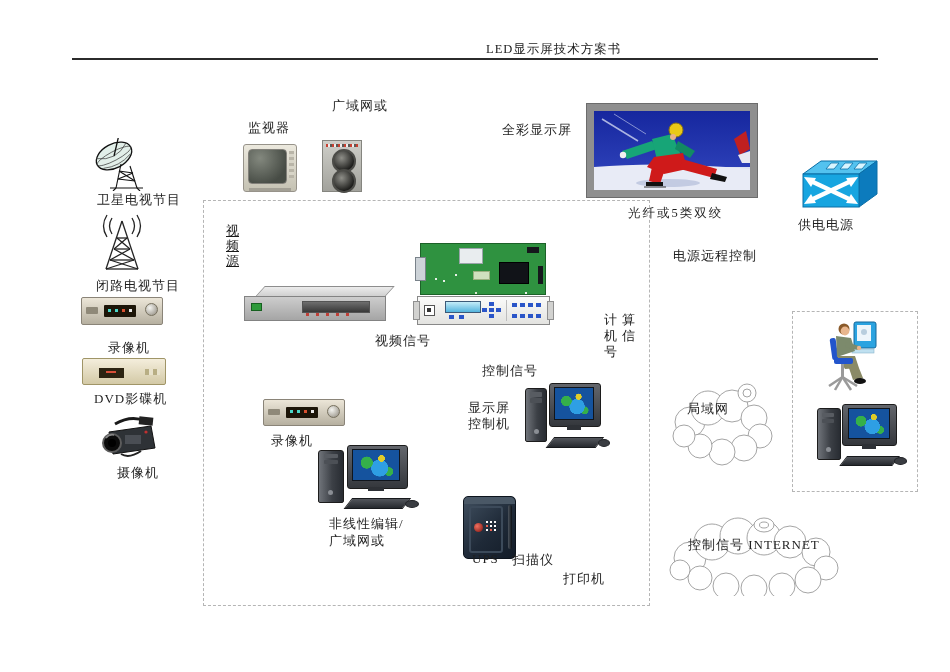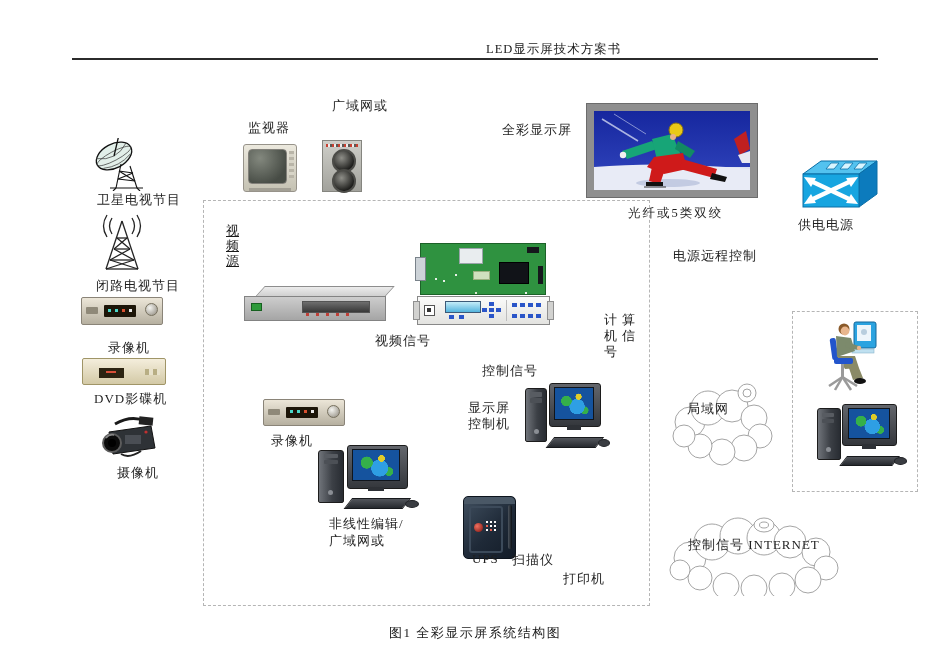--- a/index.html
+++ b/index.html
@@ -388,15 +388,14 @@
       <circle cx="94" cy="74" r="13"></circle>
         <circle cx="66" cy="72" r="13"></circle>
         <circle cx="40" cy="64" r="12"></circle>
       <circle cx="20" cy="56" r="10"></circle>
       <ellipse cx="104" cy="11" rx="10" ry="7"></ellipse>
         <ellipse cx="104" cy="11" rx="4.5" ry="3"></ellipse>
     </g>
   </svg>
   <div class="lbl" style="left:688px;top:536px">控制信号 INTERNET</div>
 
-  <div class="caption">图1 全彩显示屏系统结构图</div>
 
 </div>
 
 </body></html>

